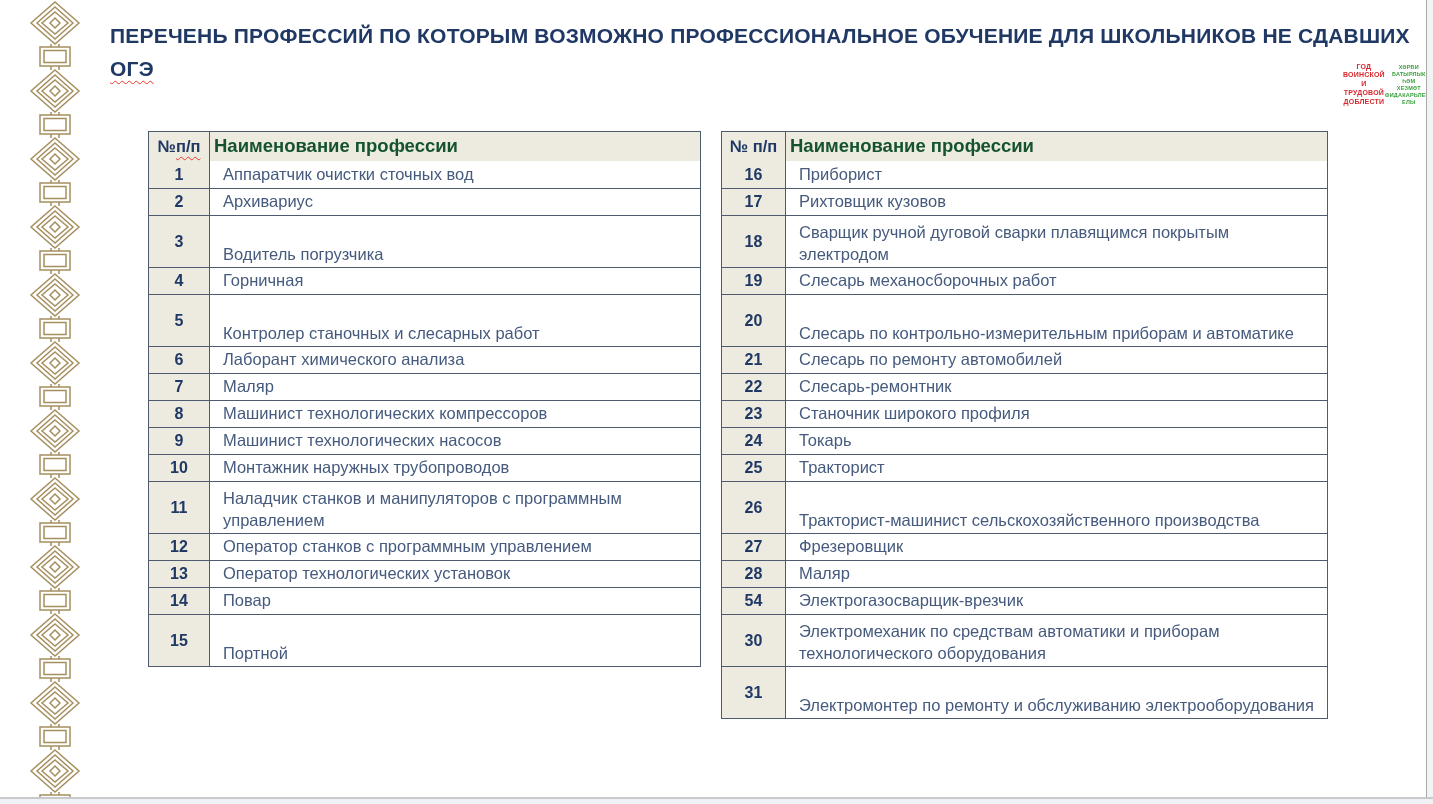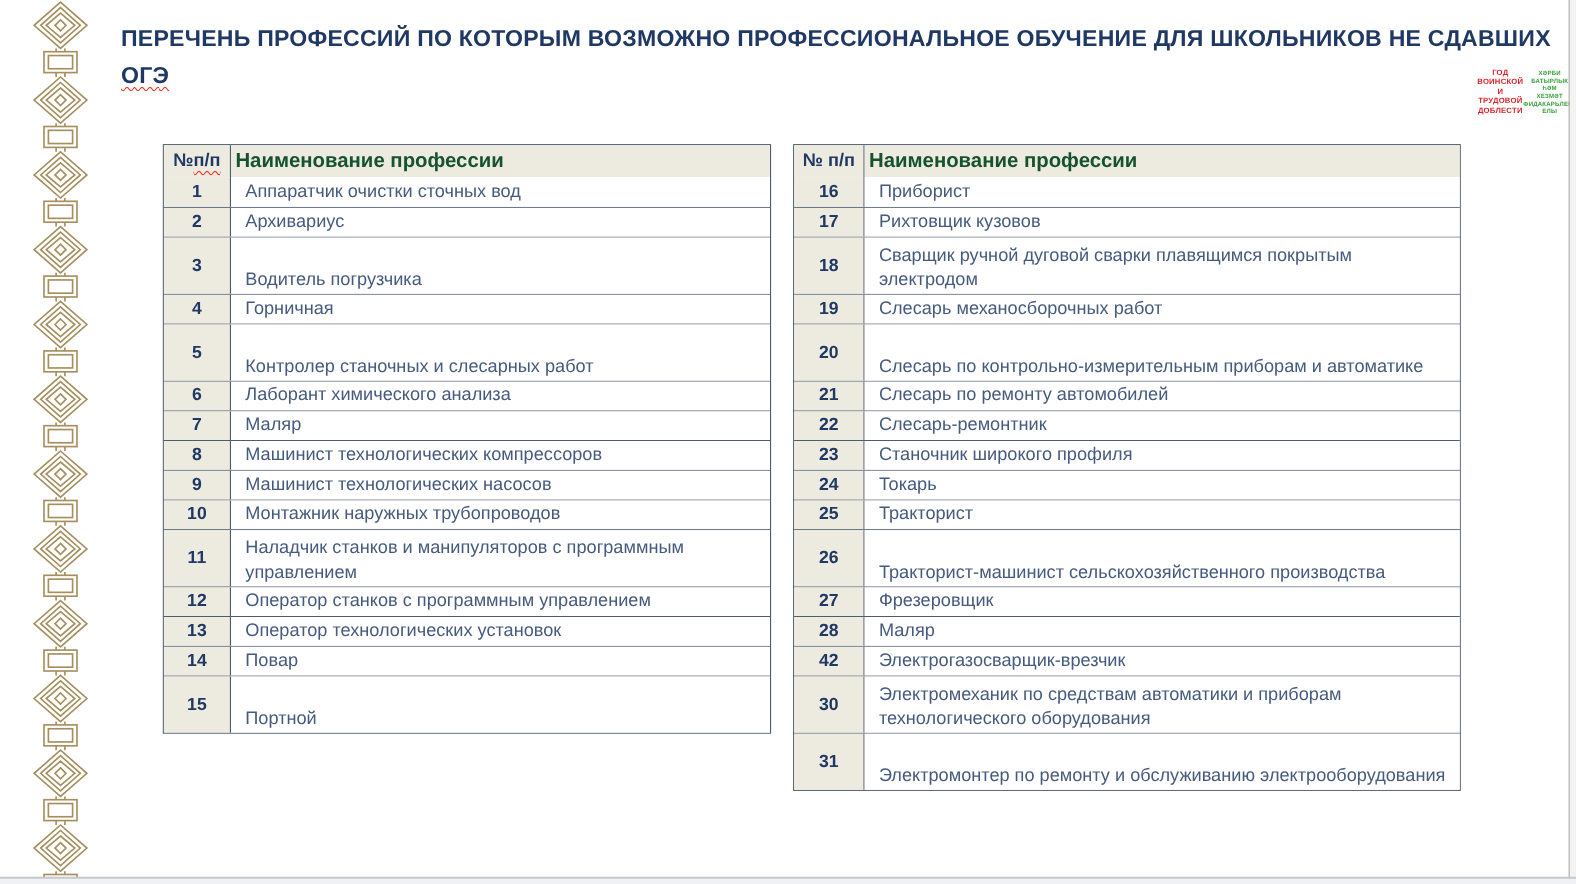--- a/index.html
+++ b/index.html
@@ -379,21 +379,21 @@
           <span>Фрезеровщик</span>
         </div>
       </div>
       <div class="t-row r-std">
         <div class="cell-num">28</div>
         <div class="cell-name">
           <span>Маляр</span>
         </div>
       </div>
       <div class="t-row r-std">
-        <div class="cell-num">42</div>
+        <div class="cell-num">54</div>
         <div class="cell-name">
           <span>Электрогазосварщик-врезчик</span>
         </div>
       </div>
       <div class="t-row r-tall">
         <div class="cell-num">30</div>
         <div class="cell-name">
           <span>Электромеханик по средствам автоматики и приборам технологического оборудования</span>
         </div>
       </div>

